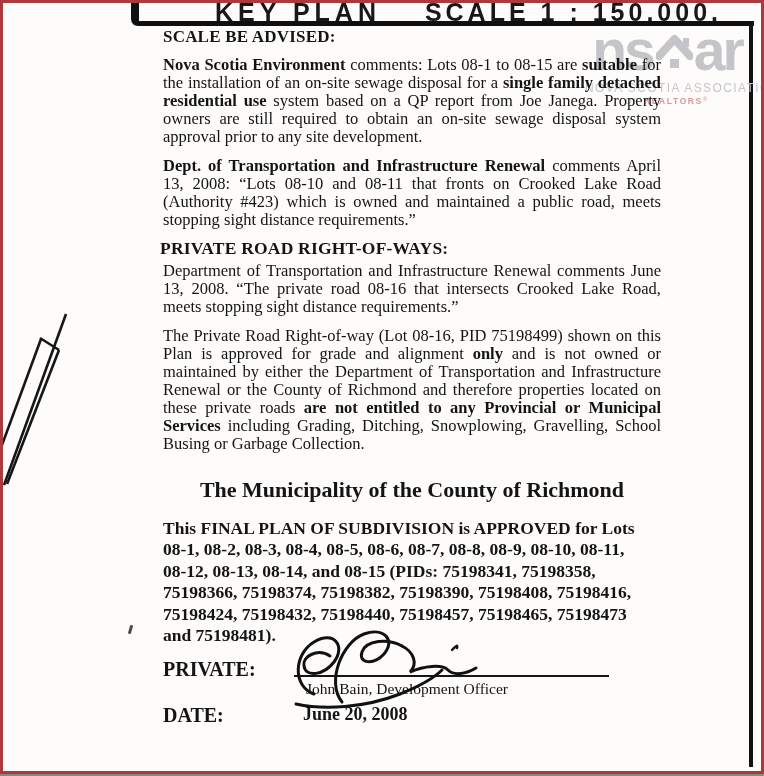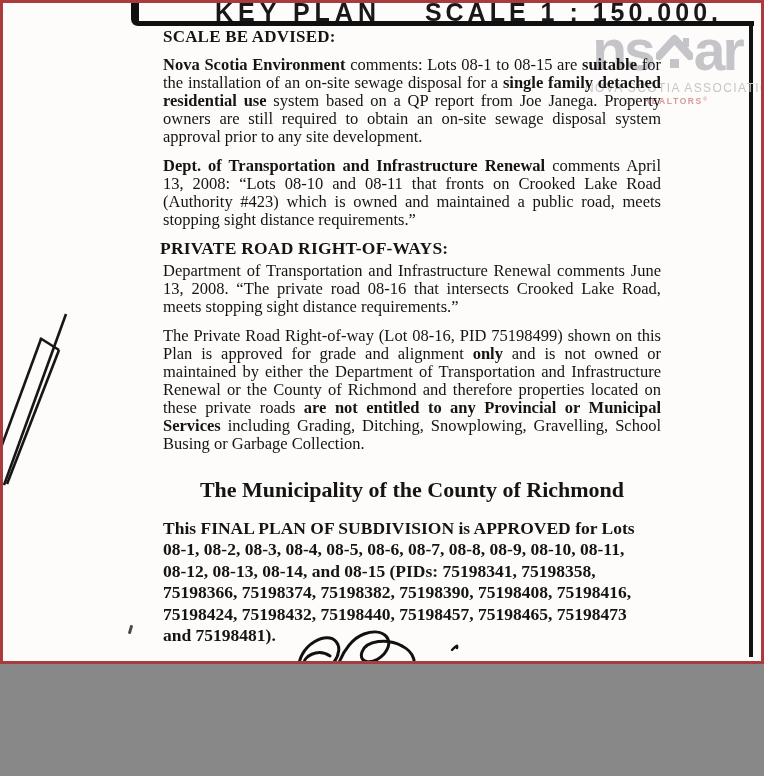--- a/index.html
+++ b/index.html
@@ -1,20 +1,20 @@
 <!DOCTYPE html>
 <html><head>
 <meta charset="utf-8">
 <title>Final Plan of Subdivision - Notes</title>
 <style>
   * { margin:0; padding:0; box-sizing:border-box; }
   html,body { background:#888; }
   .page {
     position:relative;
-    width:764px; height:664px;
+    width:764px; height:774px;
     background:#fdfcfa;
     border:3px solid #a93a3e;
     overflow:hidden;
     font-family:"Liberation Serif", serif;
     color:#141414;
   }
   
   .titlebar {
     position:absolute; left:128px; top:-6px;
     width:623px; height:29px;

